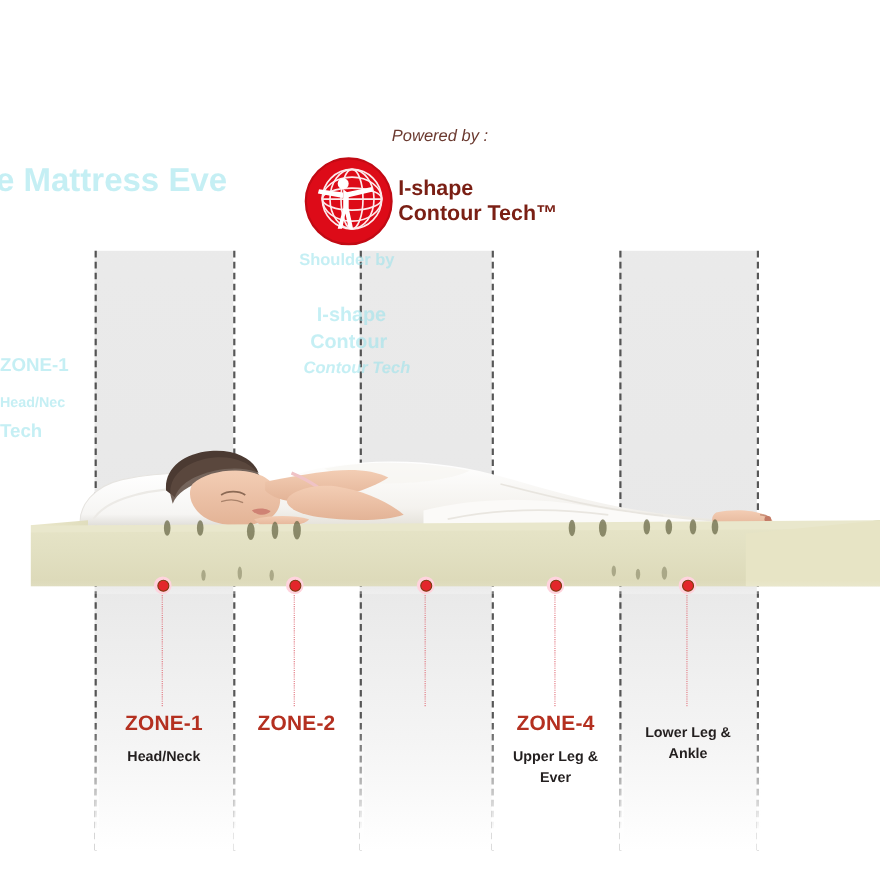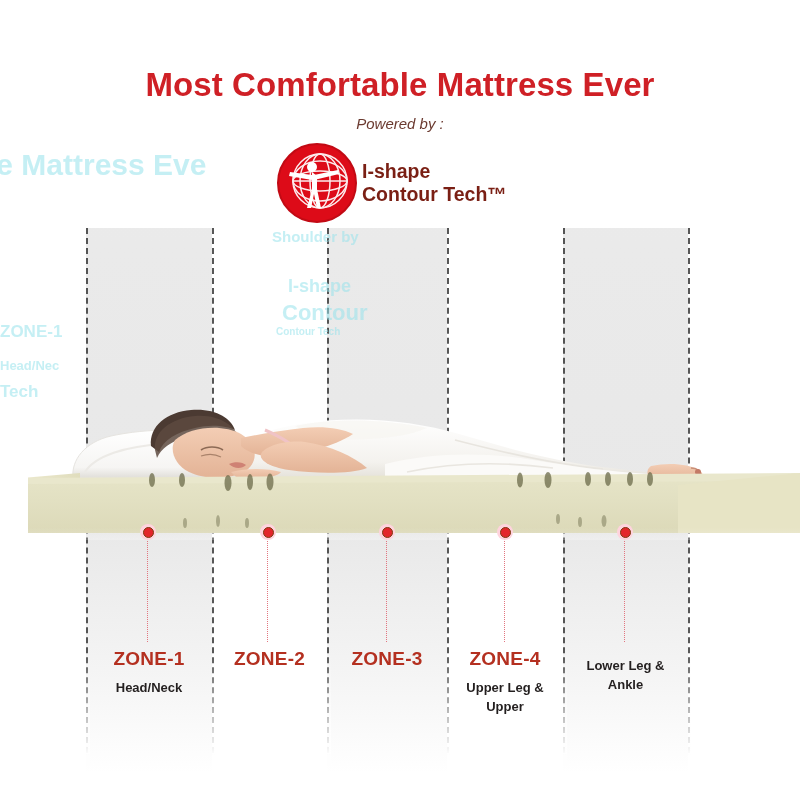--- a/index.html
+++ b/index.html
@@ -190,28 +190,27 @@
       <div class="zone-divider fadebot" style="left: 327px;"></div>
       <div class="zone-divider fadebot" style="left: 447px;"></div>
       <div class="zone-divider fadebot" style="left: 563px;"></div>
       <div class="zone-divider fadebot" style="left: 688px;"></div>
     </div>
 
   <div id="ghost-layer">
       <div class="ghost" style="left: -12px; top: 148px; font-size: 30px;">le Mattress Eve</div>
       <div class="ghost" style="left: 272px; top: 228px; font-size: 15px;">Shoulder by</div>
       <div class="ghost" style="left: 288px; top: 276px; font-size: 18px;">I-shape</div>
-      <div class="ghost" style="left: 282px; top: 300px; font-size: 22px;">Contour</div>
-      <div class="ghost" style="left: 276px; top: 326px; font-size: 10px;">Contour Tech</div>
+      <div class="ghost" style="left: 282px; top: 300px; font-size: 18px;">Contour</div>
+      <div class="ghost" style="left: 276px; top: 326px; font-size: 15px; font-style: italic;">Contour Tech</div>
       <div class="ghost" style="left: 0px; top: 322px; font-size: 17px;">ZONE-1</div>
       <div class="ghost" style="left: 0px; top: 346px; font-size: 13px; margin-top: 12px;">Head/Nec</div>
       <div class="ghost" style="left: 0px; top: 382px; font-size: 17px;">Tech</div>
     </div>
 
-  <div id="title">Most Comfortable Mattress Ever</div>
   <div id="powered-by">Powered by :</div>
 
   <div id="brand">
     <div id="brand-logo">
       <svg viewBox="0 0 82 82" width="82" height="82">
         <circle cx="41" cy="41" r="39" fill="#dd0b18"></circle>
         <circle cx="41" cy="41" r="39" fill="none" stroke="#c20a14" stroke-width="2"></circle>
         <g stroke="#ffffff" stroke-width="1.5" fill="none" opacity="0.92">
           <circle cx="44" cy="39" r="27"></circle>
           <ellipse cx="44" cy="39" rx="10" ry="27"></ellipse>
@@ -393,27 +392,26 @@
       <div class="zone-label" style="left: 86px; width: 126px; top: 648px;">
         <div class="zname">ZONE-1</div>
         <div class="zdesc">
           <div>Head/Neck</div>
         </div>
       </div>
       <div class="zone-label" style="left: 212px; width: 115px; top: 648px;">
         <div class="zname">ZONE-2</div>
       </div>
       <div class="zone-label" style="left: 327px; width: 120px; top: 648px;">
-        <div class="zname">ZONE-3</div>
       </div>
       <div class="zone-label" style="left: 447px; width: 116px; top: 648px;">
         <div class="zname">ZONE-4</div>
         <div class="zdesc">
           <div>Upper Leg &amp;</div>
-          <div>Upper</div>
+          <div>Ever</div>
         </div>
       </div>
       <div class="zone-label" style="left: 563px; width: 125px; top: 648px;">
         <div class="zdesc">
           <div>Lower Leg &amp;</div>
           <div>Ankle</div>
         </div>
       </div>
     </div>
 

